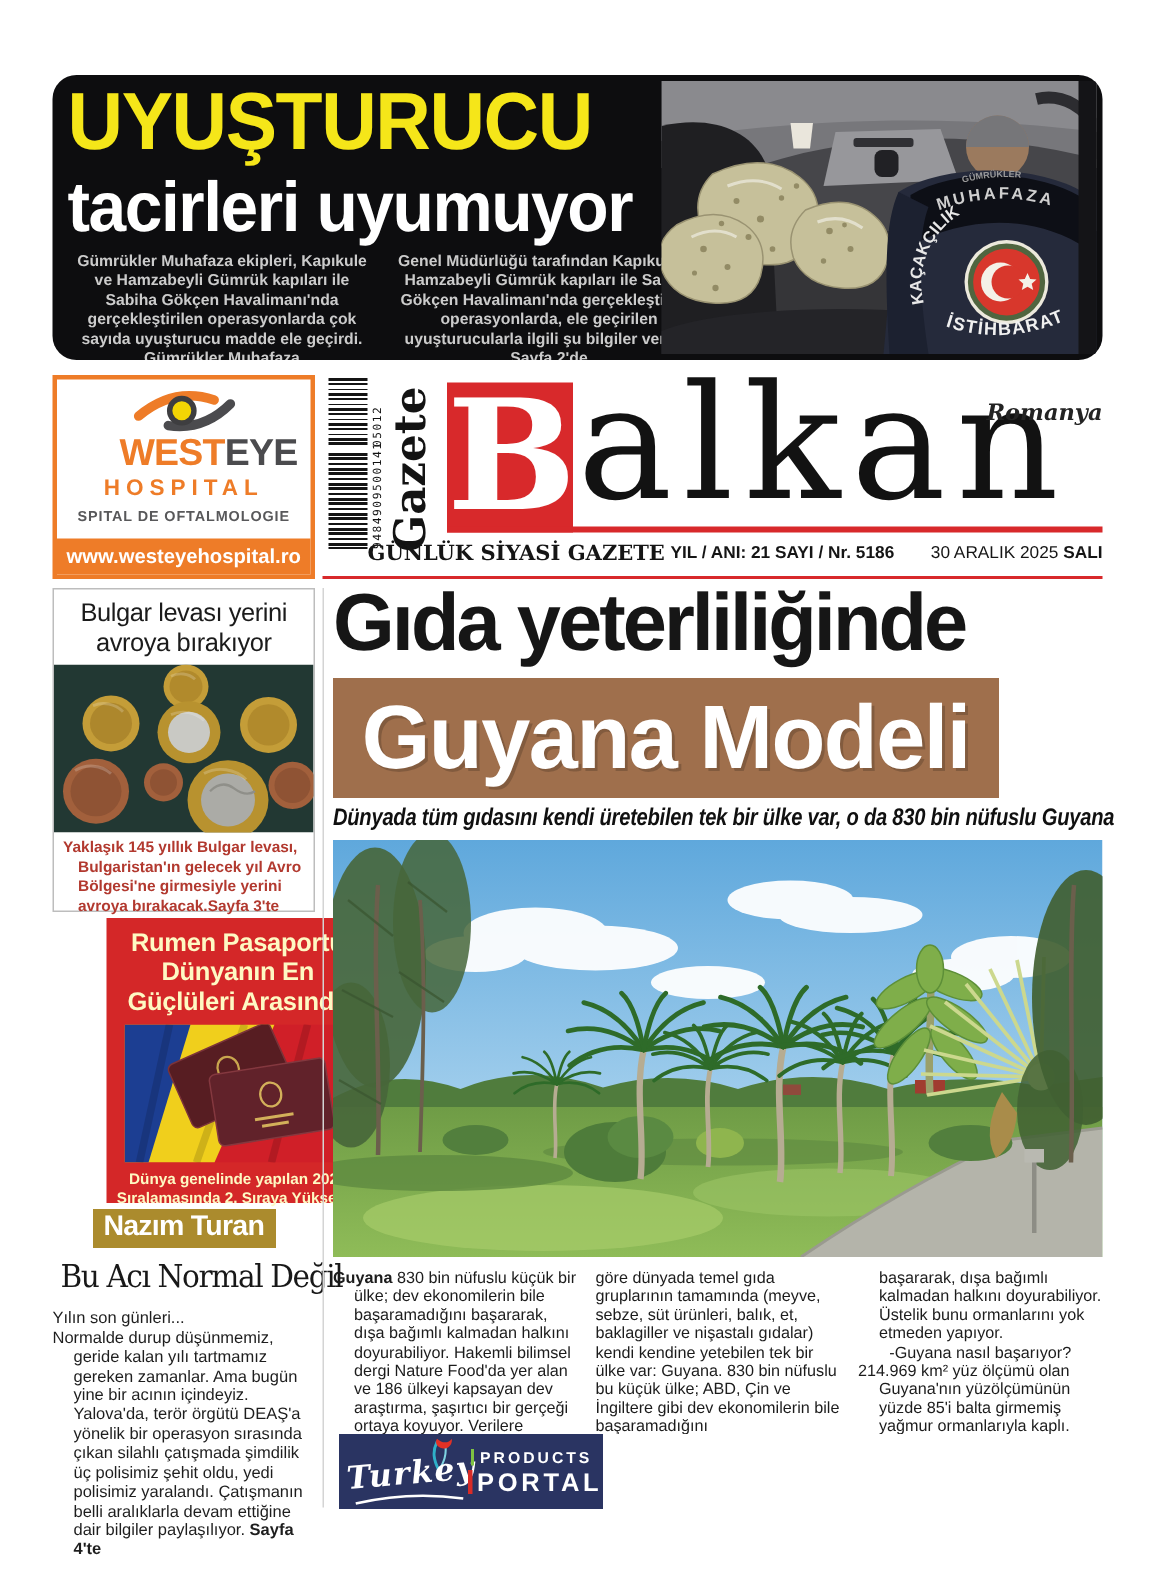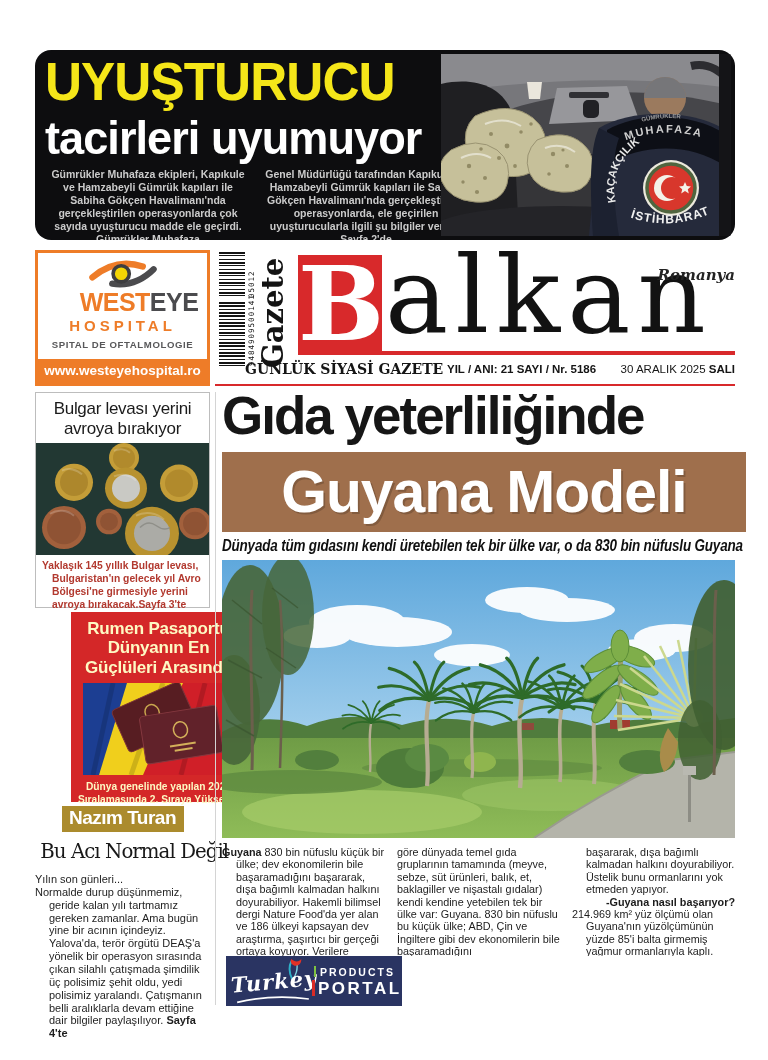--- a/index.html
+++ b/index.html
@@ -66,31 +66,31 @@
   .nz-head { font-family:"DejaVu Serif",serif; font-size:21px; color:#181818; text-align:center; margin-top:7px;
              letter-spacing:-1px; transform:scaleX(.94); transform-origin:center; white-space:nowrap; }
   .nz-body { margin-top:10px; font-size:11px; line-height:1.17; color:#1e1e1e; }
   .nz-body p.hang { padding-left:14px; text-indent:-14px; }
 
   #v-divider { left:215px; top:392px; width:1px; height:613px; background:#d4d4d4; }
 
   
   #kicker { left:222px; top:384px; font-size:54px; font-weight:700; color:#161616; letter-spacing:-2px;
             transform:scaleX(.98); transform-origin:left top; white-space:nowrap; }
-  #brown-box { left:222px; top:452px; width:524px; height:80px; background:#9f6f4c; text-align:center; }
+  #brown-box { left:222px; top:452px; width:444px; height:80px; background:#9f6f4c; text-align:center; }
   #brown-box span { color:#fff; font-size:60px; font-weight:700; line-height:80px; letter-spacing:-1px;
                     text-shadow:2px 2px 0 rgba(0,0,0,.18); display:inline-block; transform:scaleX(.98); }
   #subhead { left:222px; top:537px; font-size:16px; font-weight:700; font-style:italic; color:#101010;
              white-space:nowrap; transform:scaleX(.84); transform-origin:left top; letter-spacing:-0.2px; }
   #park { left:222px; top:560px; width:513px; height:278px; }
   #main-cols { left:222px; top:846px; width:513px; height:110px; display:flex; gap:12px; overflow:hidden; }
   .m-col { flex:1; font-size:10.8px; line-height:1.15; color:#1c1c1c; }
   .m-col p.hang { padding-left:14px; text-indent:-14px; }
   .m-col p.ind { padding-left:14px; }
-  .m-col p.q { text-align:right; font-weight:700; }
+  .m-col p.q { text-align:center; font-weight:400; }
 
   
   #f-logo { left:226px; top:956px; width:176px; height:50px; background:#2a3462; }
   .fl-script { position:absolute; left:5px; top:13px; font-family:"DejaVu Serif",serif; font-style:italic;
                font-weight:700; font-size:21px; color:#fff; transform:rotate(-5deg); letter-spacing:1px; }
   .fl-swash { position:absolute; left:4px; top:38px; width:86px; height:10px; }
   .fl-tulip { position:absolute; left:56px; top:2px; width:22px; height:22px; }
   .fl-l1 { position:absolute; left:94px; top:10px; font-size:10.5px; font-weight:700; letter-spacing:2px; color:#fff; }
   .fl-l2 { position:absolute; left:92px; top:23px; font-size:17px; font-weight:700; letter-spacing:2.5px; color:#fff; }
   .fl-bar1 { position:absolute; left:88px; top:10px; width:2px; height:11px; background:#7ec242; }

